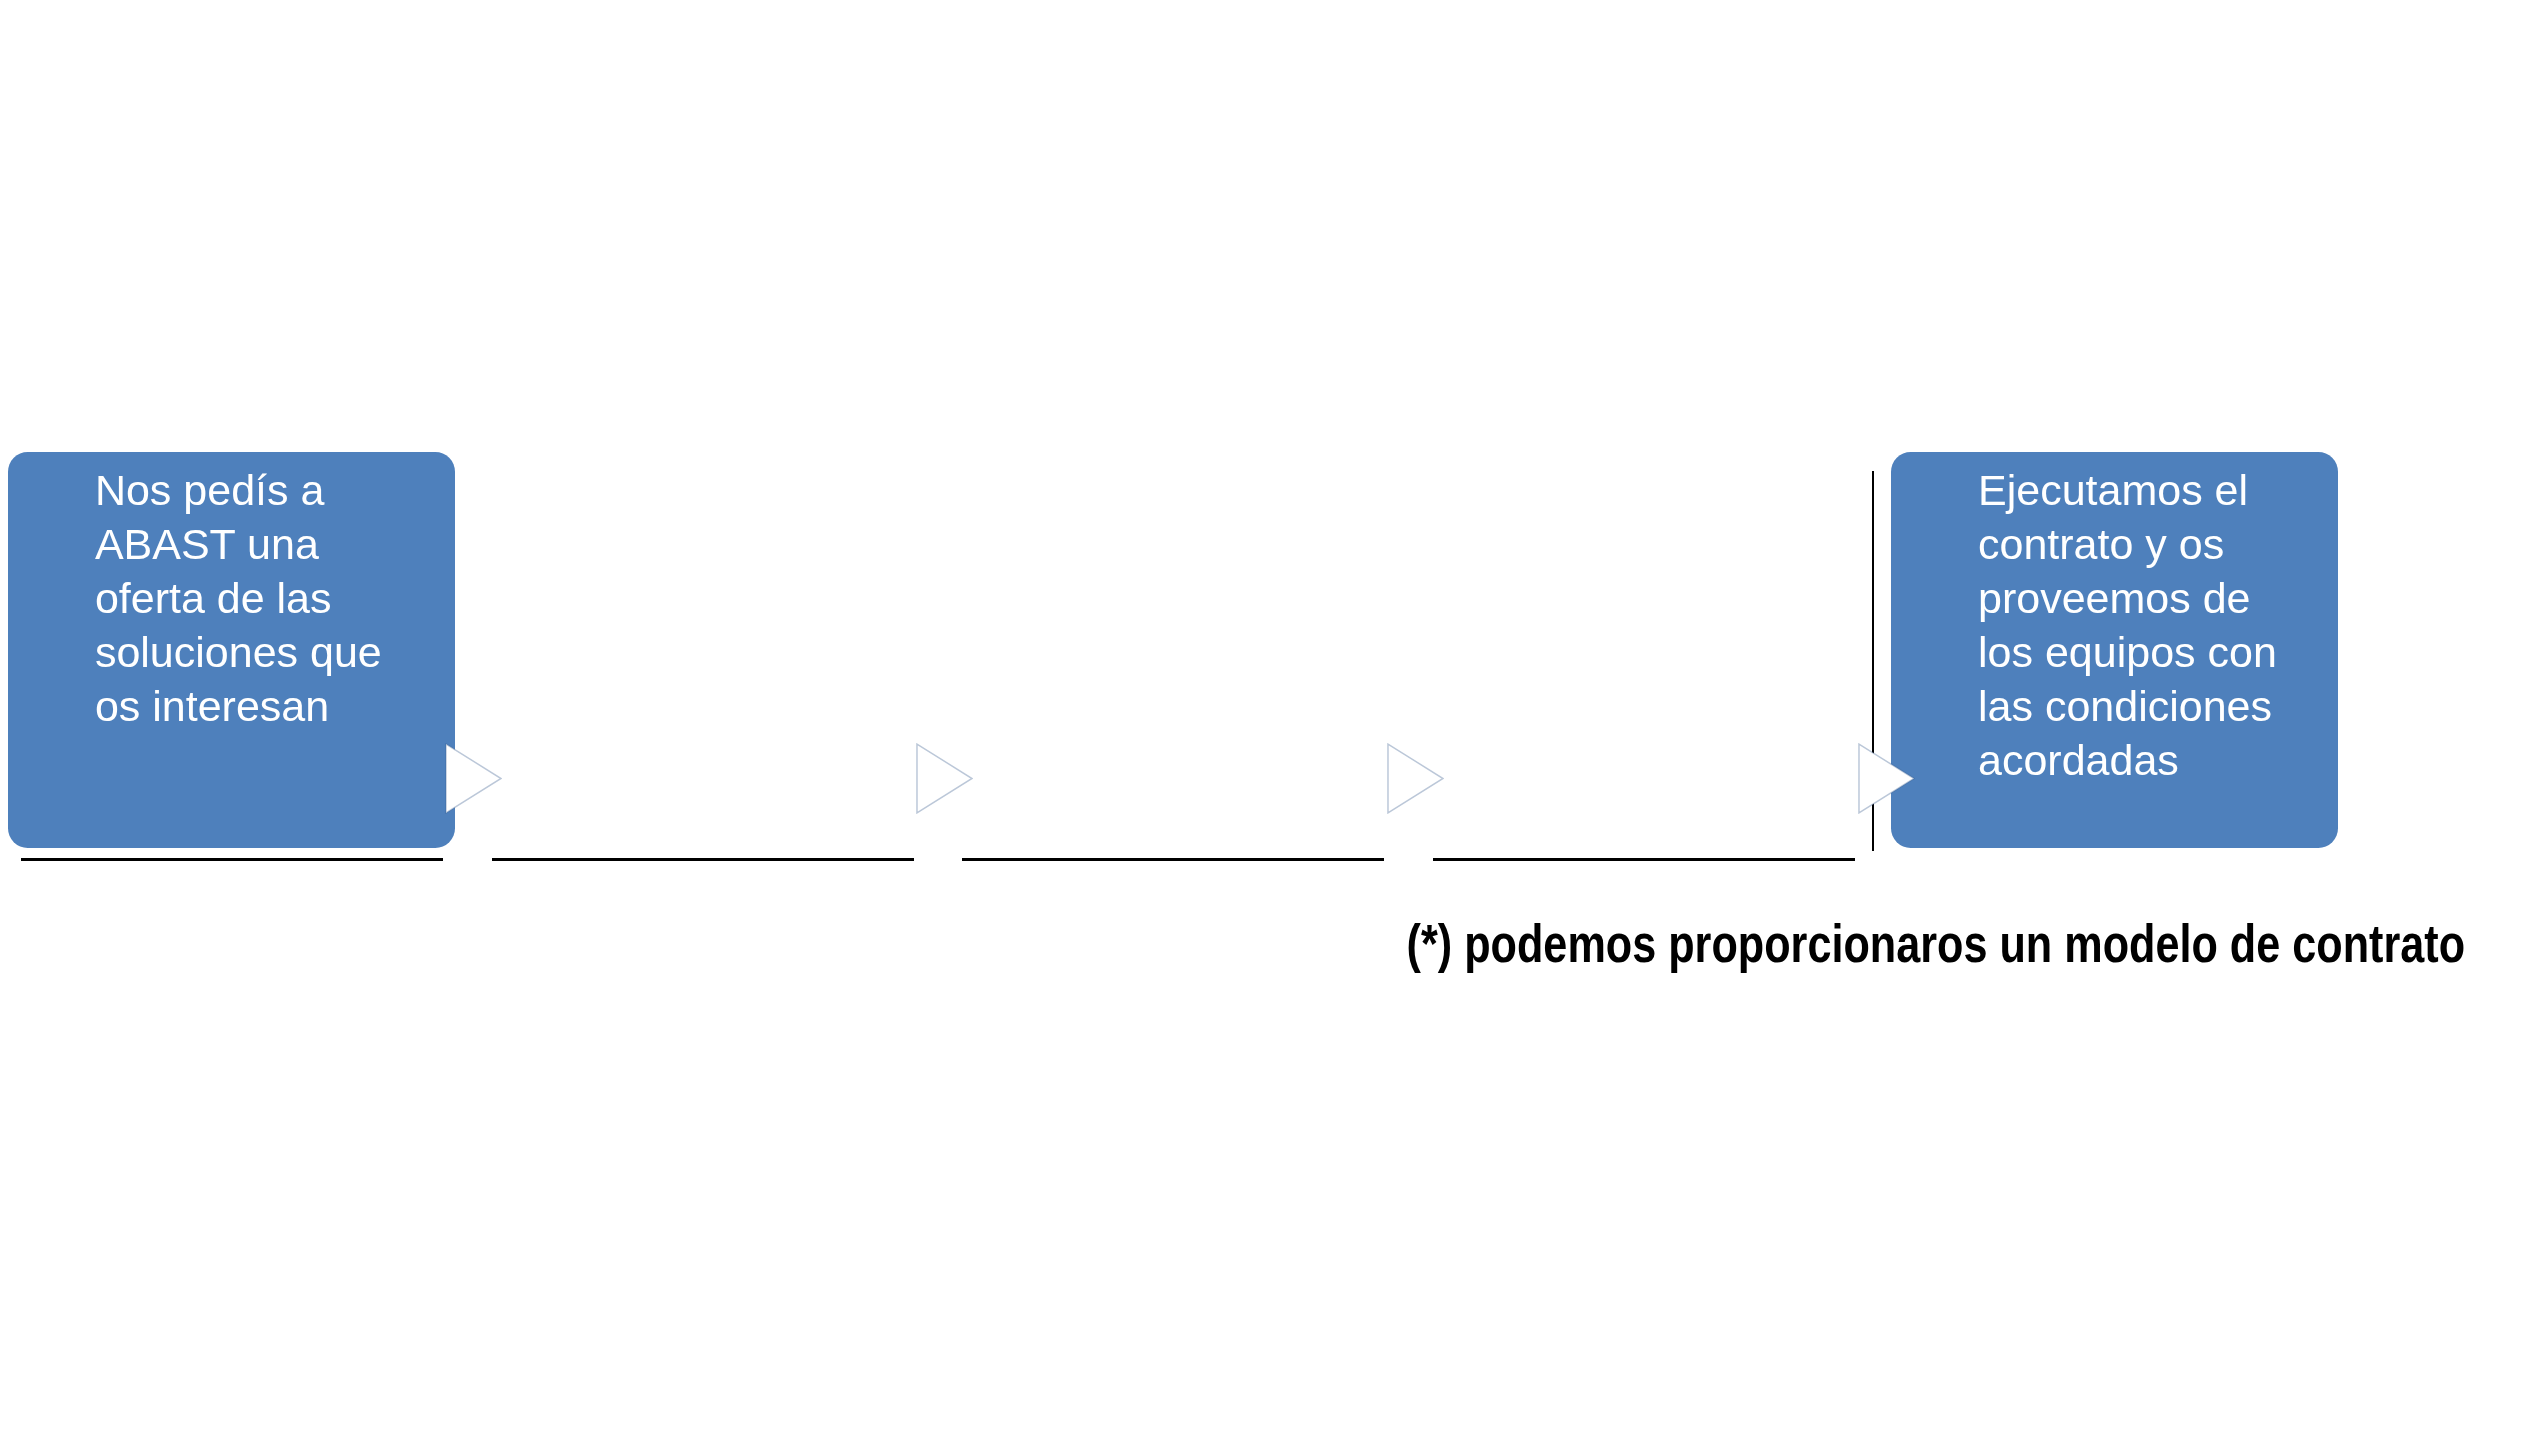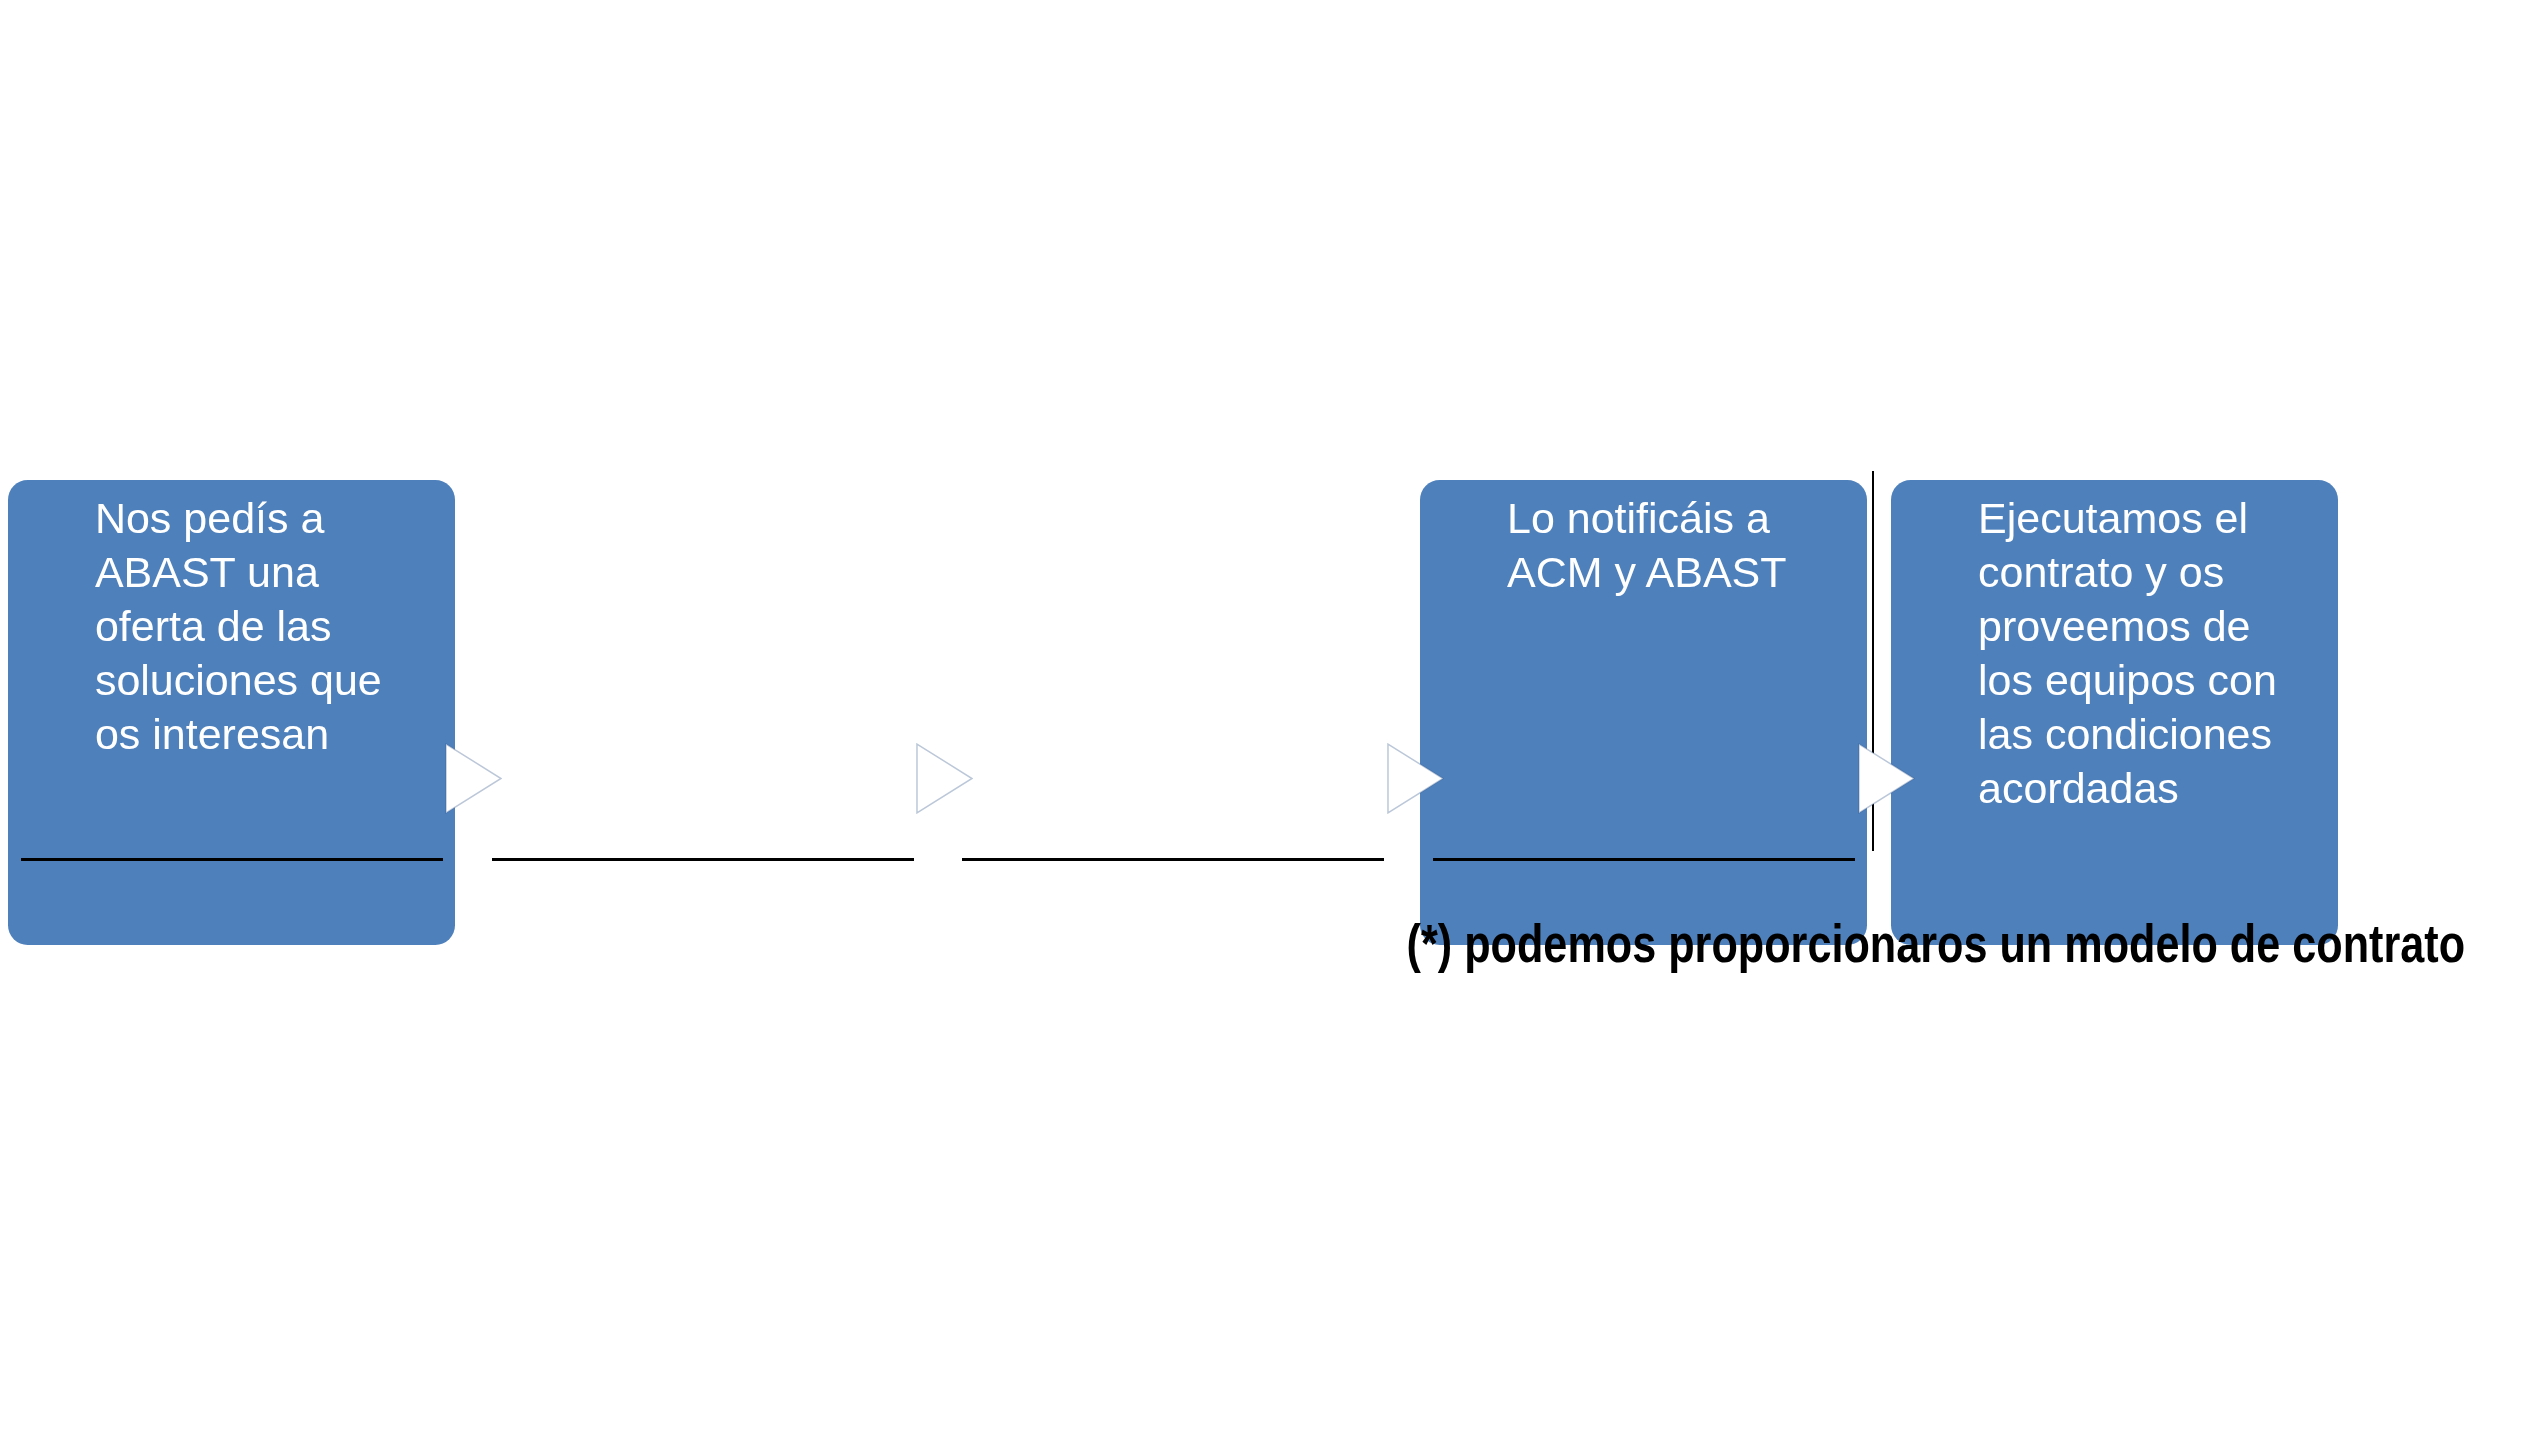--- a/index.html
+++ b/index.html
@@ -10,23 +10,23 @@
   }
   .canvas {
     position: relative;
     width: 2522px;
     height: 1453px;
     background: #FFFFFF;
     overflow: hidden;
   }
   .step {
     position: absolute;
-    top: 480px;
+    top: 452px;
     width: 447px;
-    height: 465px;
+    height: 396px;
     background: #4E80BC;
     border-radius: 19.7px;
     box-sizing: border-box;
   }
   .step-label {
     position: absolute;
     top: 10.8px;
     left: 87px;
     right: 3.9px;
     color: #FFFFFF;
@@ -77,24 +77,20 @@
 
   <div class="divider-line"></div>
 
   <div class="step" style="left:7.9px">
     <div class="step-label">Nos pedís a
 ABAST una
 oferta de las
 soluciones que
 os interesan</div>
   </div>
-  <div class="step" style="left:1420px">
-    <div class="step-label">Lo notificáis a
-ACM y ABAST</div>
-  </div>
   <div class="step" style="left:1891px">
     <div class="step-label">Ejecutamos el
 contrato y os
 proveemos de
 los equipos con
 las condiciones
 acordadas</div>
   </div>
 
   <div class="step-underline" style="left:20.7px"></div>

